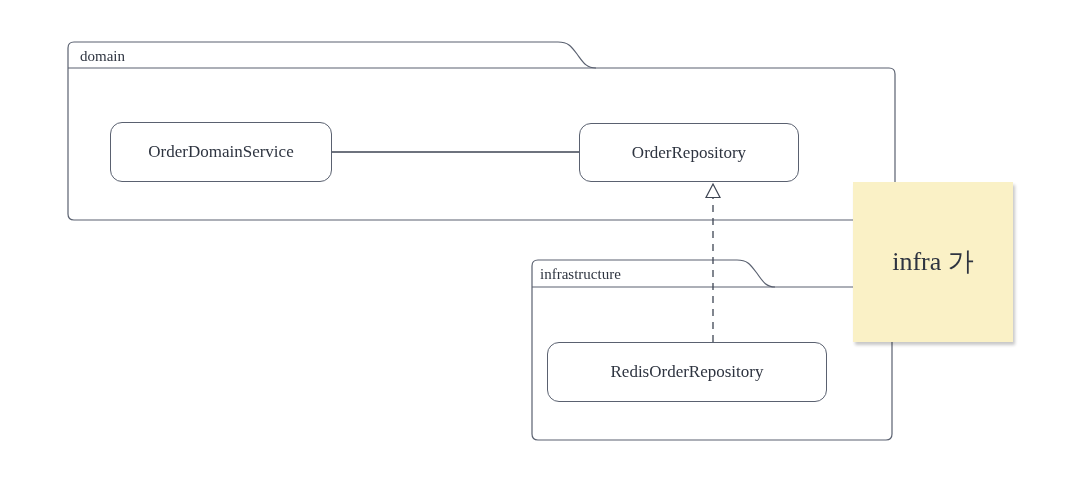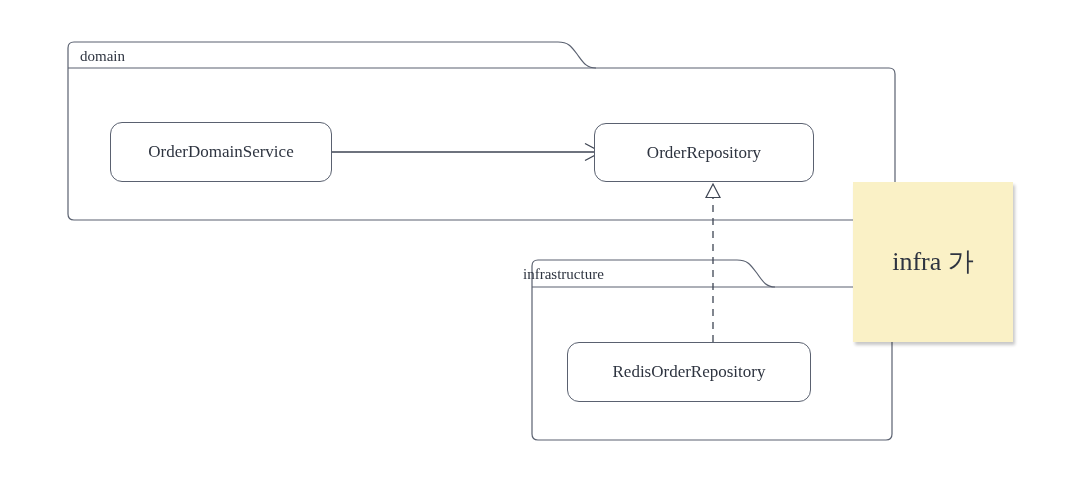--- a/index.html
+++ b/index.html
@@ -67,31 +67,31 @@
 
     <line class="edge" x1="332" y1="152" x2="601" y2="152"></line>
     <path class="edge" d="M 585 143.5 L 601 152 L 585 160.5"></path>
 
     <line class="edge dashed" x1="713" y1="342" x2="713" y2="198"></line>
     <path class="tri" d="M 713 184 L 720 197.5 L 706 197.5 Z"></path>
   </svg>
 
   <div class="pkg-label" style="left:80px;top:45px">domain</div>
 
-  <div class="pkg-label" style="left:523px;top:263px">infrastructure</div>
+  <div class="pkg-label" style="left:540px;top:263px">infrastructure</div>
 
   <div class="node" style="left:110px;top:122px;width:222px;height:60px">
     <span>OrderDomainService</span>
   </div>
 
-  <div class="node" style="left:594px;top:123px;width:220px;height:59px">
+  <div class="node" style="left:579px;top:123px;width:220px;height:59px">
     <span>OrderRepository</span>
   </div>
 
-  <div class="node" style="left:567px;top:342px;width:244px;height:60px">
+  <div class="node" style="left:547px;top:342px;width:280px;height:60px">
     <span>RedisOrderRepository</span>
   </div>
 
   <div class="note" style="left:853px;top:182px;width:160px;height:160px">
     <div>infra 가</div>
   </div>
 
 </div>
 
 </body></html>

